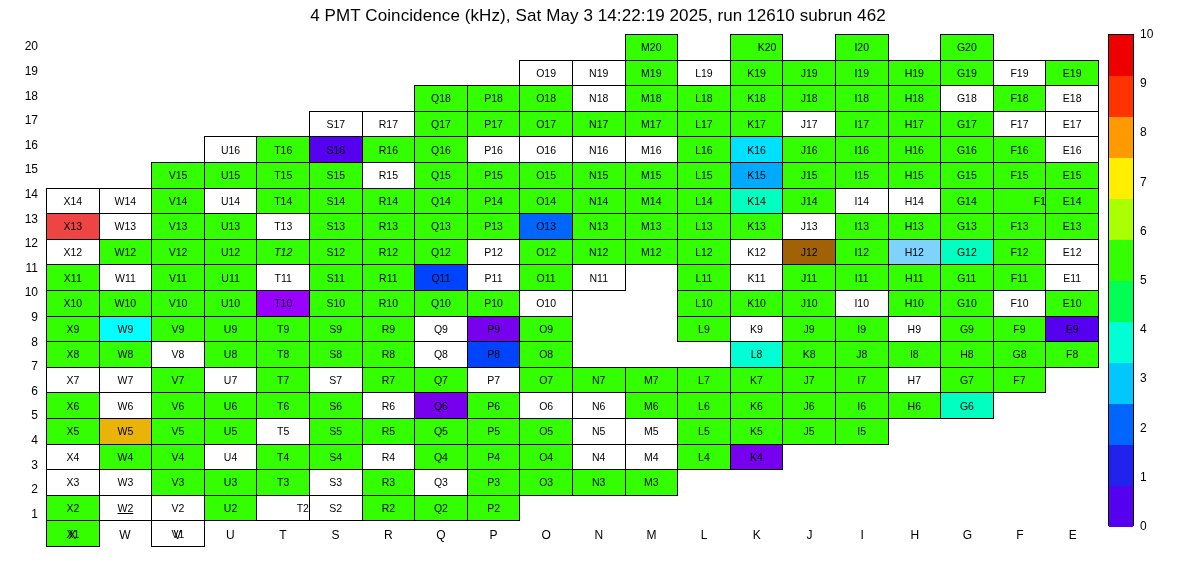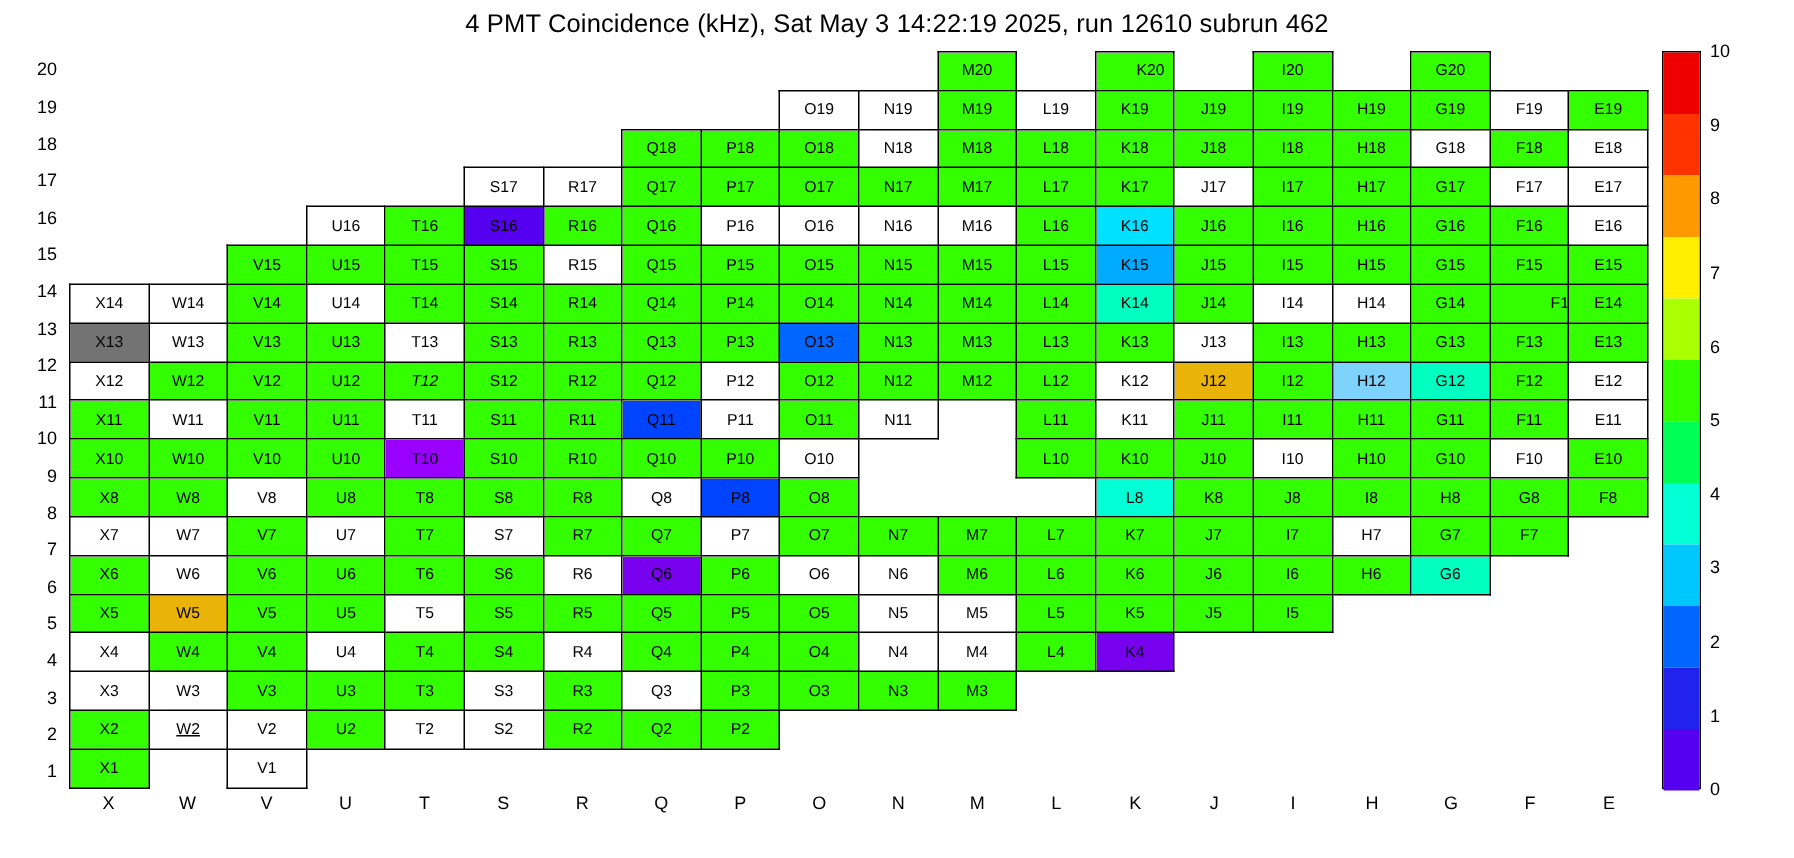--- a/index.html
+++ b/index.html
@@ -295,21 +295,21 @@
             <td style="background: rgb(51, 255, 0);">L14</td>
             <td style="background: rgb(0, 255, 192);">K14</td>
             <td style="background: rgb(51, 255, 0);">J14</td>
             <td style="background: rgb(255, 255, 255);">I14</td>
             <td style="background: rgb(255, 255, 255);">H14</td>
             <td style="background: rgb(51, 255, 0);">G14</td>
             <td style="background: rgb(51, 255, 0); padding-left: 40px;">F14</td>
             <td style="background: rgb(51, 255, 0);">E14</td>
           </tr>
           <tr>
-            <td style="background: #737373;">X13</td>
+            <td style="background: #ef4444;">X13</td>
             <td style="background: rgb(255, 255, 255);">W13</td>
             <td style="background: rgb(51, 255, 0);">V13</td>
             <td style="background: rgb(51, 255, 0);">U13</td>
             <td style="background: rgb(255, 255, 255);">T13</td>
             <td style="background: rgb(51, 255, 0);">S13</td>
             <td style="background: rgb(51, 255, 0);">R13</td>
             <td style="background: rgb(51, 255, 0);">Q13</td>
             <td style="background: rgb(51, 255, 0);">P13</td>
             <td style="background: rgb(0, 102, 255);">O13</td>
             <td style="background: rgb(51, 255, 0);">N13</td>
@@ -331,21 +331,21 @@
             <td style="background: rgb(51, 255, 0); font-style: italic;">T12</td>
             <td style="background: rgb(51, 255, 0);">S12</td>
             <td style="background: rgb(51, 255, 0);">R12</td>
             <td style="background: rgb(51, 255, 0);">Q12</td>
             <td style="background: rgb(255, 255, 255);">P12</td>
             <td style="background: rgb(51, 255, 0);">O12</td>
             <td style="background: rgb(51, 255, 0);">N12</td>
             <td style="background: rgb(51, 255, 0);">M12</td>
             <td style="background: rgb(51, 255, 0);">L12</td>
             <td style="background: rgb(255, 255, 255);">K12</td>
-            <td style="background: #eab308;">J12</td>
+            <td style="background: #a16207;">J12</td>
             <td style="background: rgb(51, 255, 0);">I12</td>
             <td style="background: #7dd3fc;">H12</td>
             <td style="background: rgb(0, 255, 192);">G12</td>
             <td style="background: rgb(51, 255, 0);">F12</td>
             <td style="background: rgb(255, 255, 255);">E12</td>
           </tr>
           <tr>
             <td style="background: rgb(51, 255, 0);">X11</td>
             <td style="background: rgb(255, 255, 255);">W11</td>
             <td style="background: rgb(51, 255, 0);">V11</td>
@@ -381,20 +381,42 @@
             <td style="background: rgb(255, 255, 255); border: none;"></td>
             <td style="background: rgb(255, 255, 255); border: none;"></td>
             <td style="background: rgb(51, 255, 0);">L10</td>
             <td style="background: rgb(51, 255, 0);">K10</td>
             <td style="background: rgb(51, 255, 0);">J10</td>
             <td style="background: rgb(255, 255, 255);">I10</td>
             <td style="background: rgb(51, 255, 0);">H10</td>
             <td style="background: rgb(51, 255, 0);">G10</td>
             <td style="background: rgb(255, 255, 255);">F10</td>
             <td style="background: rgb(51, 255, 0);">E10</td>
+          </tr>
+          <tr>
+            <td style="background: rgb(51, 255, 0);">X9</td>
+            <td style="background: rgb(0, 255, 255);">W9</td>
+            <td style="background: rgb(51, 255, 0);">V9</td>
+            <td style="background: rgb(51, 255, 0);">U9</td>
+            <td style="background: rgb(51, 255, 0);">T9</td>
+            <td style="background: rgb(51, 255, 0);">S9</td>
+            <td style="background: rgb(51, 255, 0);">R9</td>
+            <td style="background: rgb(255, 255, 255);">Q9</td>
+            <td style="background: rgb(119, 0, 238);">P9</td>
+            <td style="background: rgb(51, 255, 0);">O9</td>
+            <td style="background: rgb(255, 255, 255); border: none;"></td>
+            <td style="background: rgb(255, 255, 255); border: none;"></td>
+            <td style="background: rgb(51, 255, 0);">L9</td>
+            <td style="background: rgb(255, 255, 255);">K9</td>
+            <td style="background: rgb(51, 255, 0);">J9</td>
+            <td style="background: rgb(51, 255, 0);">I9</td>
+            <td style="background: rgb(255, 255, 255);">H9</td>
+            <td style="background: rgb(51, 255, 0);">G9</td>
+            <td style="background: rgb(51, 255, 0);">F9</td>
+            <td style="background: rgb(85, 0, 238);">E9</td>
           </tr>
           <tr>
             <td style="background: rgb(51, 255, 0);">X8</td>
             <td style="background: rgb(51, 255, 0);">W8</td>
             <td style="background: rgb(255, 255, 255);">V8</td>
             <td style="background: rgb(51, 255, 0);">U8</td>
             <td style="background: rgb(51, 255, 0);">T8</td>
             <td style="background: rgb(51, 255, 0);">S8</td>
             <td style="background: rgb(51, 255, 0);">R8</td>
             <td style="background: rgb(255, 255, 255);">Q8</td>
@@ -519,21 +541,21 @@
             <td style="background: rgb(255, 255, 255); border: none;"></td>
             <td style="background: rgb(255, 255, 255); border: none;"></td>
             <td style="background: rgb(255, 255, 255); border: none;"></td>
             <td style="background: rgb(255, 255, 255); border: none;"></td>
           </tr>
           <tr>
             <td style="background: rgb(51, 255, 0);">X2</td>
             <td style="background: rgb(255, 255, 255); text-decoration: underline;">W2</td>
             <td style="background: rgb(255, 255, 255);">V2</td>
             <td style="background: rgb(51, 255, 0);">U2</td>
-            <td style="background: rgb(255, 255, 255);">T2</td>
+            <td style="background: rgb(255, 255, 255); text-align: right;">T2</td>
             <td style="background: rgb(255, 255, 255);">S2</td>
             <td style="background: rgb(51, 255, 0);">R2</td>
             <td style="background: rgb(51, 255, 0);">Q2</td>
             <td style="background: rgb(51, 255, 0);">P2</td>
             <td style="background: rgb(255, 255, 255); border: none;"></td>
             <td style="background: rgb(255, 255, 255); border: none;"></td>
             <td style="background: rgb(255, 255, 255); border: none;"></td>
             <td style="background: rgb(255, 255, 255); border: none;"></td>
             <td style="background: rgb(255, 255, 255); border: none;"></td>
             <td style="background: rgb(255, 255, 255); border: none;"></td>

